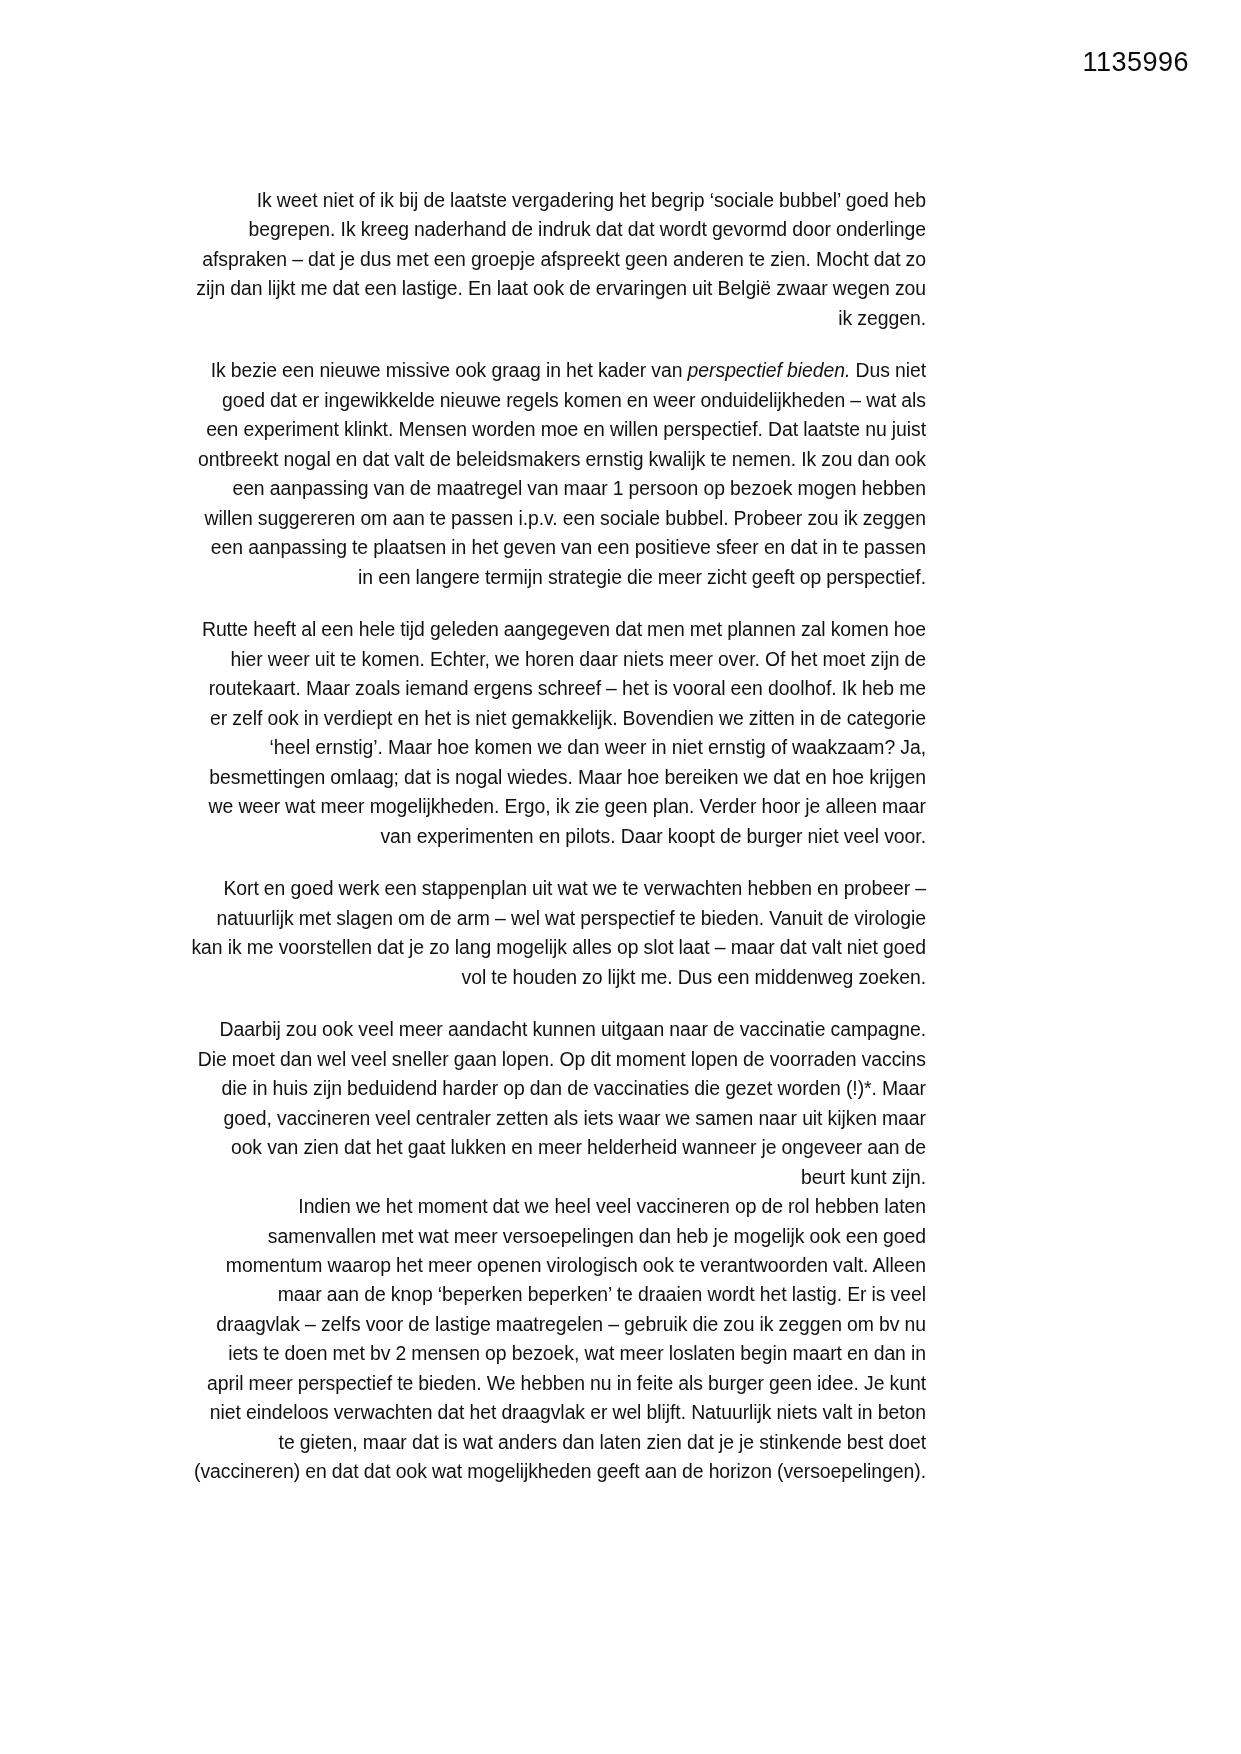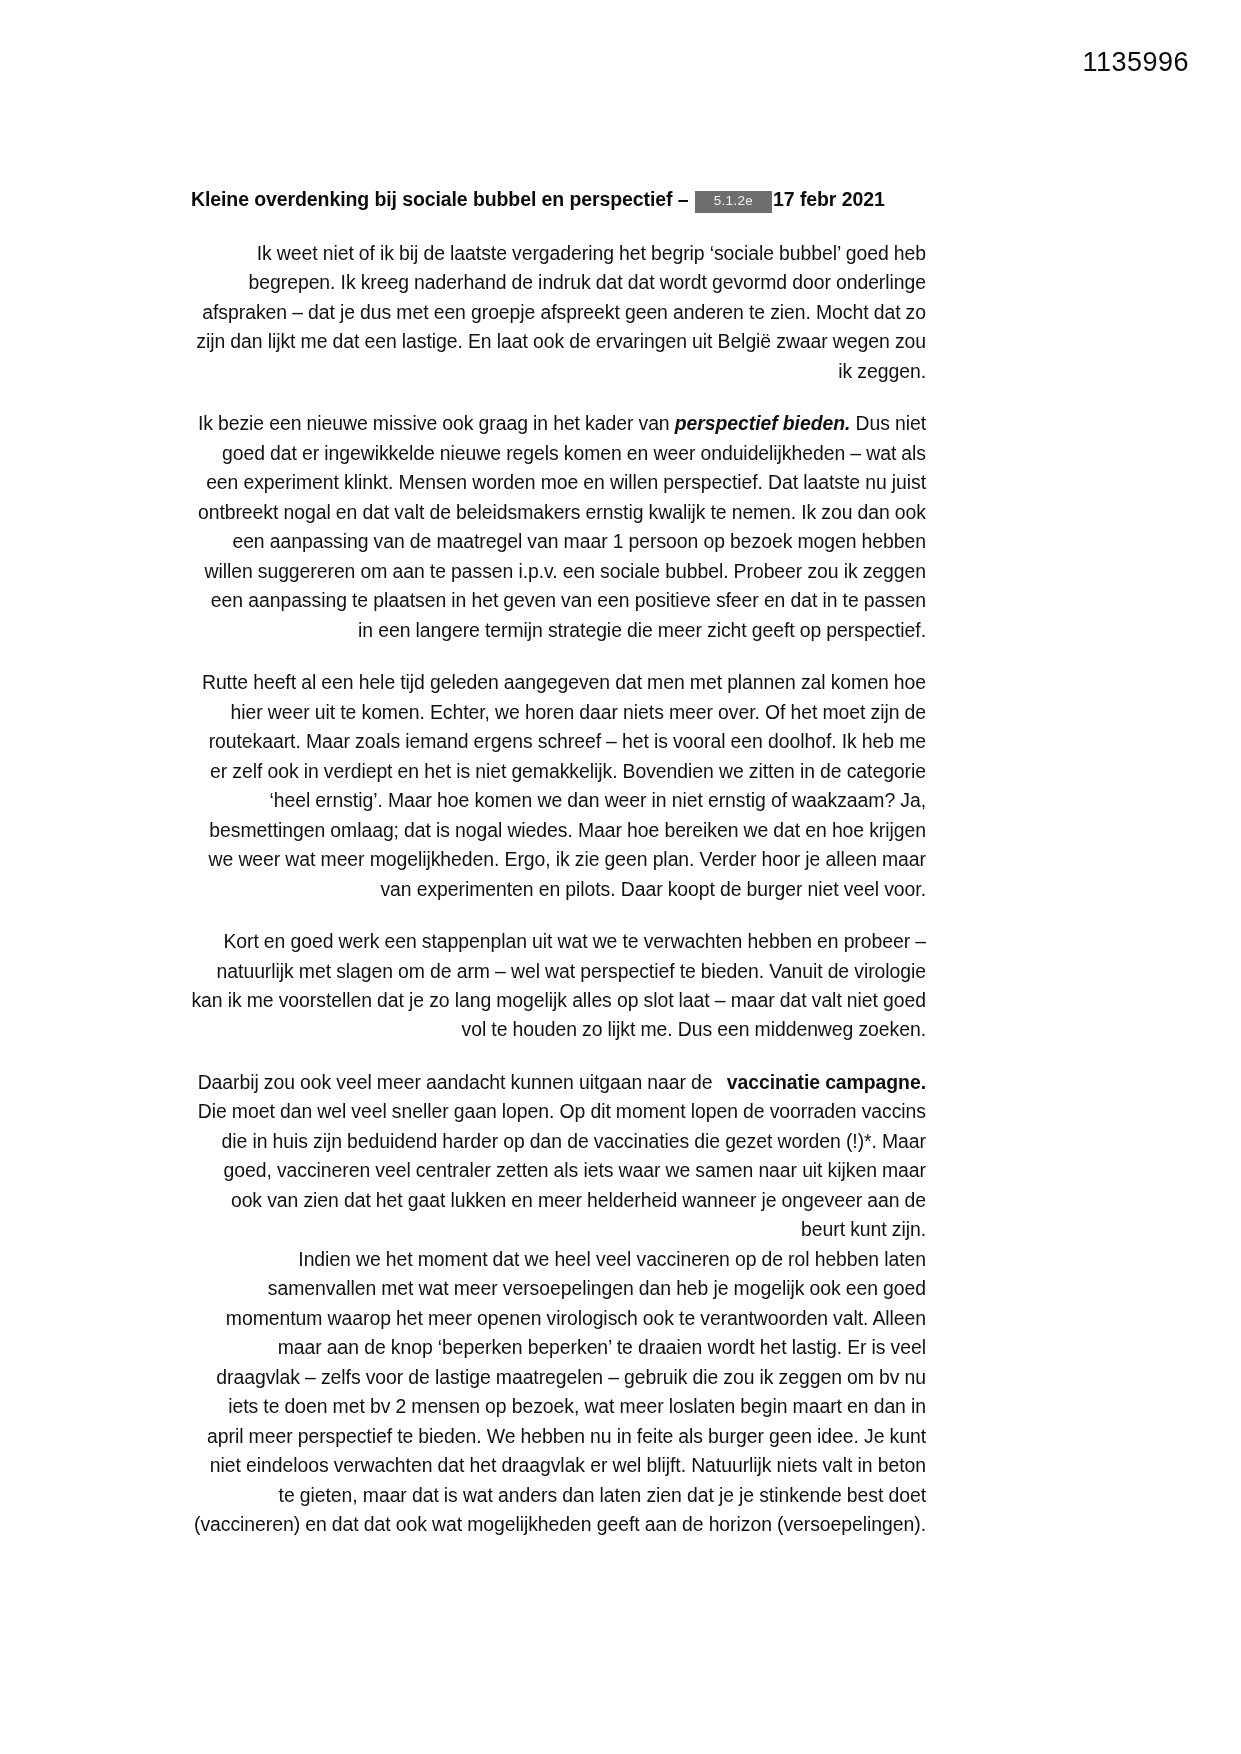--- a/index.html
+++ b/index.html
@@ -62,38 +62,36 @@
     color: #111111;
     margin: 0 0 23px 0;
     letter-spacing: -0.05px;
     text-align: right;
     word-spacing: -0.2px;
   }
   p.body-text.tight {
     margin-bottom: 0;
   }
   .bi {
-    font-weight: bold;
+    font-weight: normal;
     font-style: italic;
   }
   .b {
-    font-weight: bold;
-    margin-left: 9px;
+    font-weight: normal;
   }
 </style>
 </head>
 <body>
 
 <div class="page">
 
   <div class="page-number">1135996</div>
 
   <div class="content">
 
-    <h1 class="doc-title"><span>Kleine overdenking bij sociale bubbel en perspectief – </span><span class="redaction">5.1.2e</span><span>17 febr 2021</span></h1>
 
     <p class="body-text"><span>Ik weet niet of ik bij de laatste vergadering het begrip ‘sociale bubbel’ goed heb begrepen. Ik kreeg naderhand de indruk dat dat wordt gevormd door onderlinge afspraken – dat je dus met een groepje afspreekt geen anderen te zien. Mocht dat zo zijn dan lijkt me dat een lastige. En laat ook de ervaringen uit België zwaar wegen zou ik zeggen.</span></p>
 
     <p class="body-text"><span>Ik bezie een nieuwe missive ook graag in het kader van </span><span class="bi">perspectief bieden.</span><span> Dus niet goed dat er ingewikkelde nieuwe regels komen en weer onduidelijkheden – wat als een experiment klinkt. Mensen worden moe en willen perspectief. Dat laatste nu juist ontbreekt nogal en dat valt de beleidsmakers ernstig kwalijk te nemen. Ik zou dan ook een aanpassing van de maatregel van maar 1 persoon op bezoek mogen hebben willen suggereren om aan te passen i.p.v. een sociale bubbel. Probeer zou ik zeggen een aanpassing te plaatsen in het geven van een positieve sfeer en dat in te passen in een langere termijn strategie die meer zicht geeft op perspectief.</span></p>
 
     <p class="body-text"><span>Rutte heeft al een hele tijd geleden aangegeven dat men met plannen zal komen hoe hier weer uit te komen. Echter, we horen daar niets meer over. Of het moet zijn de routekaart. Maar zoals iemand ergens schreef – het is vooral een doolhof. Ik heb me er zelf ook in verdiept en het is niet gemakkelijk. Bovendien we zitten in de categorie ‘heel ernstig’. Maar hoe komen we dan weer in niet ernstig of waakzaam? Ja, besmettingen omlaag; dat is nogal wiedes. Maar hoe bereiken we dat en hoe krijgen we weer wat meer mogelijkheden. Ergo, ik zie geen plan. Verder hoor je alleen maar van experimenten en pilots. Daar koopt de burger niet veel voor.</span></p>
 
     <p class="body-text"><span>Kort en goed werk een stappenplan uit wat we te verwachten hebben en probeer – natuurlijk met slagen om de arm – wel wat perspectief te bieden. Vanuit de virologie kan ik me voorstellen dat je zo lang mogelijk alles op slot laat – maar dat valt niet goed vol te houden zo lijkt me. Dus een middenweg zoeken.</span></p>
 
     <p class="body-text tight"><span>Daarbij zou ook veel meer aandacht kunnen uitgaan naar de </span><span class="b">vaccinatie campagne.</span><span> Die moet dan wel veel sneller gaan lopen. Op dit moment lopen de voorraden vaccins die in huis zijn beduidend harder op dan de vaccinaties die gezet worden (!)*. Maar goed, vaccineren veel centraler zetten als iets waar we samen naar uit kijken maar ook van zien dat het gaat lukken en meer helderheid wanneer je ongeveer aan de beurt kunt zijn.</span></p>

